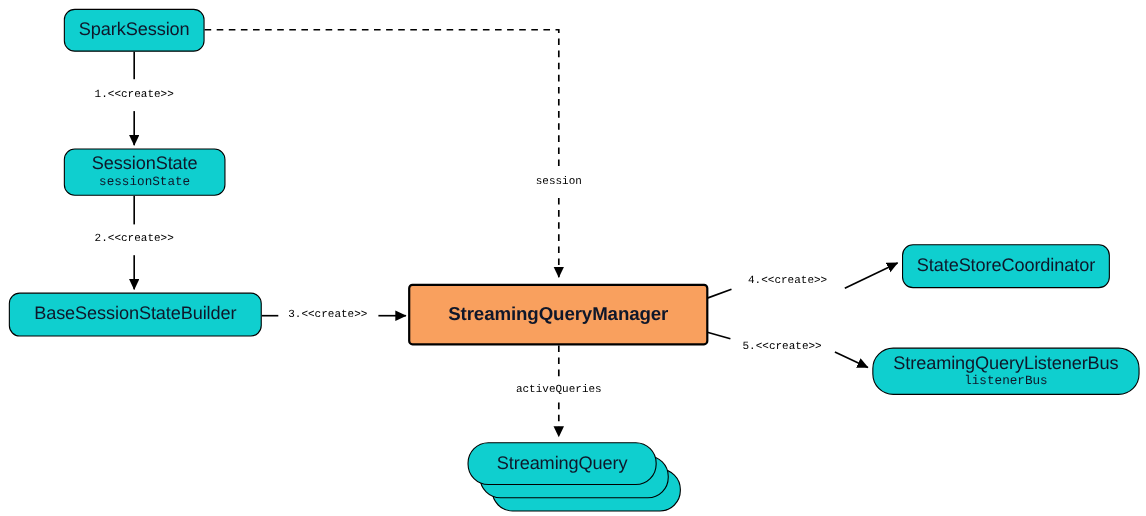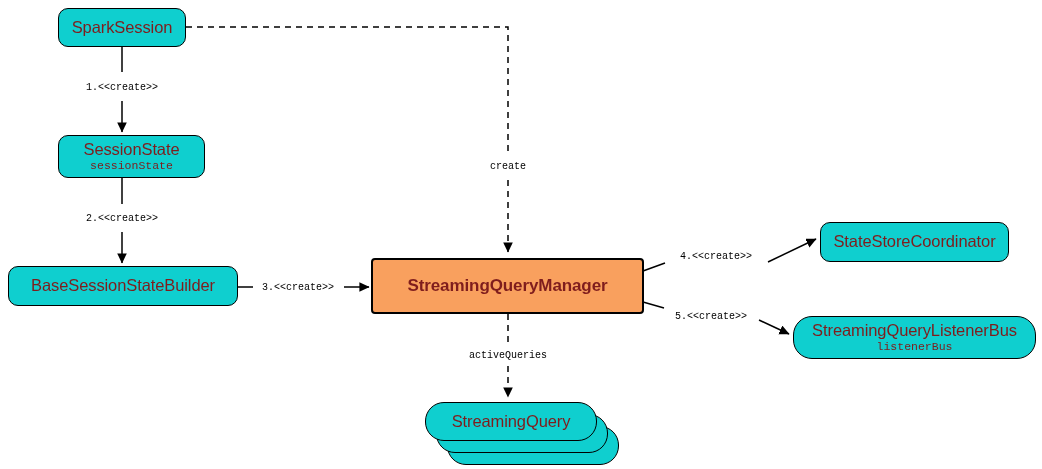--- a/index.html
+++ b/index.html
@@ -26,21 +26,21 @@
   .node {
     position: absolute;
     box-sizing: border-box;
     border: 1.6px solid #000000;
     border-radius: 10px;
     background: #0fcfcf;
     display: flex;
     flex-direction: column;
     align-items: center;
     justify-content: center;
-    color: #7f1d1d;
+    color: #0f172a;
     text-align: center;
     line-height: 1.05;
   }
   .node .title {
     font-family: "Liberation Sans", sans-serif;
     font-size: 16.5px;
     letter-spacing: -0.1px;
     white-space: nowrap;
   }
   .node .field {
@@ -168,17 +168,17 @@
   <div class="edge-label" style="left:122px; top:87px;">1.&lt;&lt;create&gt;&gt;</div>
 
   <div class="edge-label" style="left:122px; top:218px;">2.&lt;&lt;create&gt;&gt;</div>
 
   <div class="edge-label" style="left:298px; top:287px;">3.&lt;&lt;create&gt;&gt;</div>
 
   <div class="edge-label" style="left:716px; top:256px;">4.&lt;&lt;create&gt;&gt;</div>
 
   <div class="edge-label" style="left:711px; top:316px;">5.&lt;&lt;create&gt;&gt;</div>
 
-  <div class="edge-label" style="left:508px; top:166px;">create</div>
+  <div class="edge-label" style="left:508px; top:166px;">session</div>
 
   <div class="edge-label" style="left:508px; top:355px;">activeQueries</div>
 
 </div>
 
 </body></html>

